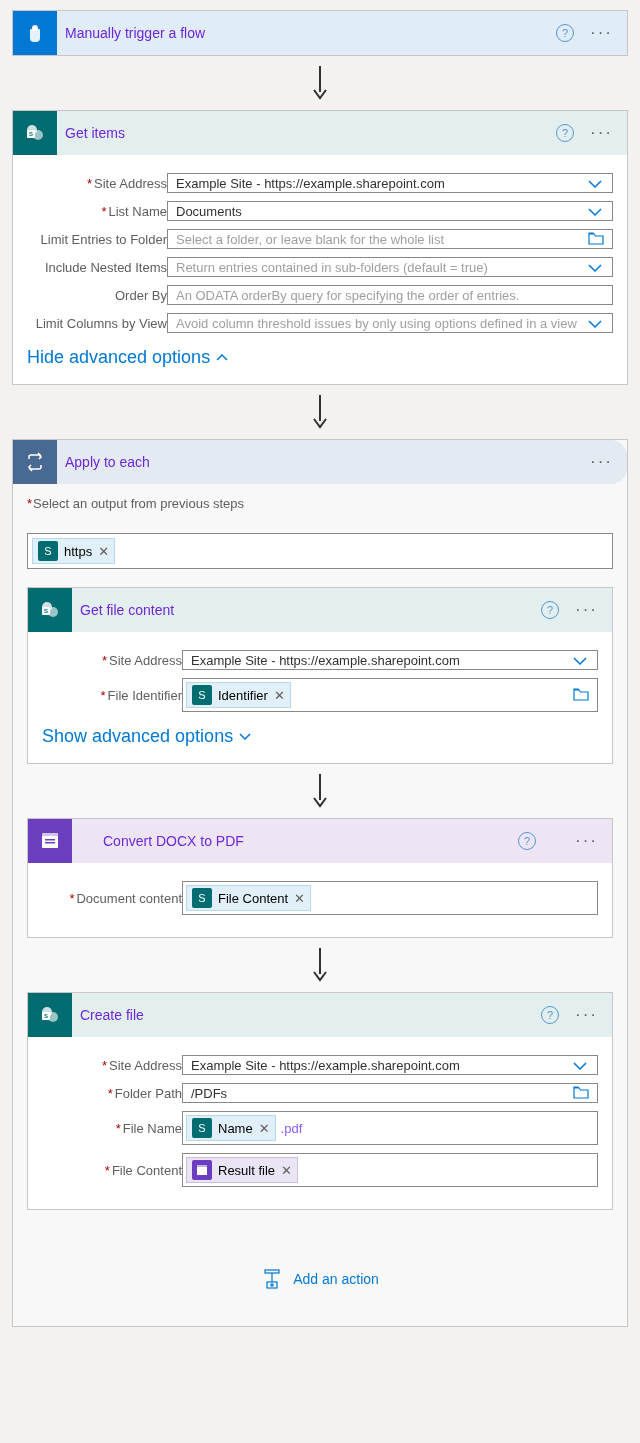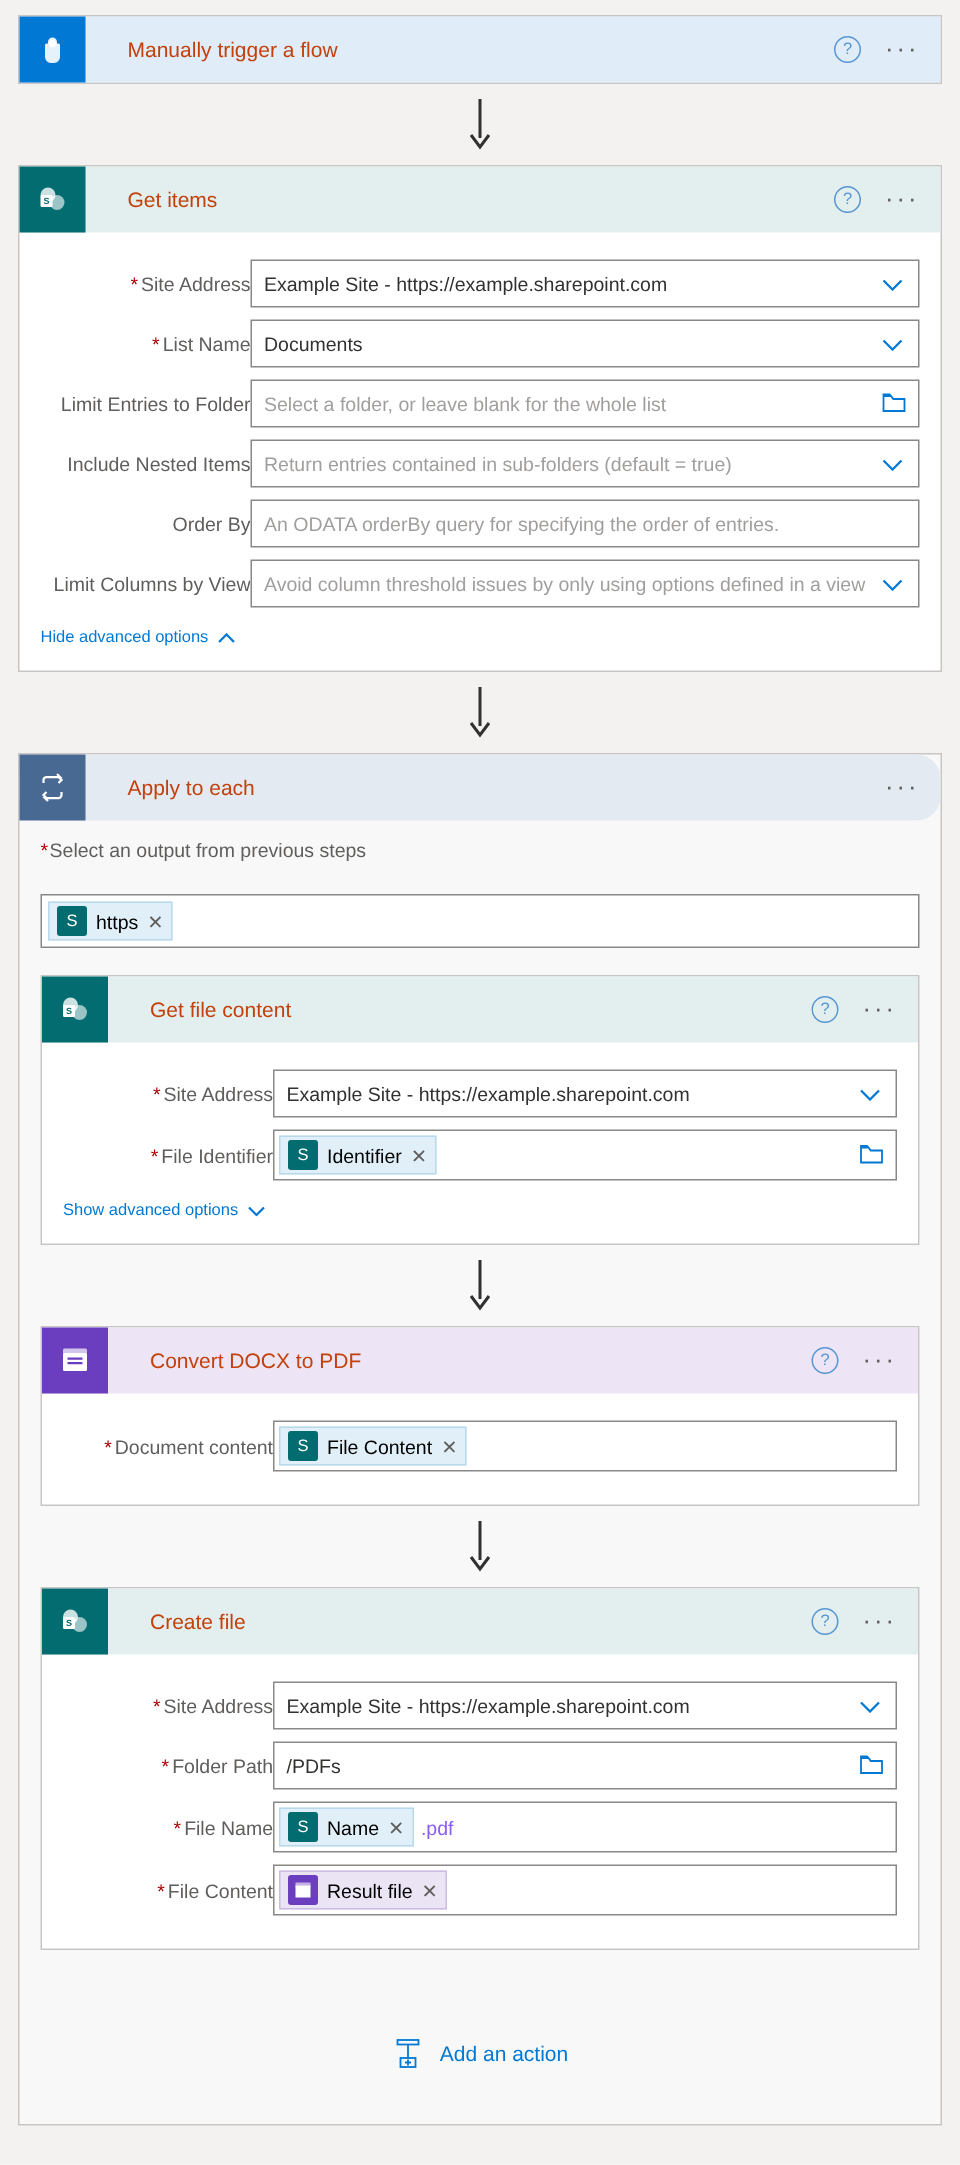--- a/index.html
+++ b/index.html
@@ -1,42 +1,42 @@
 <!DOCTYPE html>
 <html><head>
 <meta charset="utf-8">
 <style>
 * { box-sizing: border-box; margin: 0; padding: 0; font-family: 'Segoe UI', -apple-system, sans-serif; }
 body { background: #f3f2f1; width: 640px; padding: 10px 12px; }
 .card { border: 1px solid #c8c6c4; background: #fff; }
 .card-header { display: flex; align-items: center; height: 44px; padding-right: 10px; }
 .card-icon { width: 44px; height: 44px; display: flex; align-items: center; justify-content: center; color: #fff; flex-shrink: 0; }
-.card-title { flex: 1; padding: 0 28px; font-size: 14px; color: #c2410c; }
+.card-title { flex: 1; padding: 0 8px; font-size: 14px; color: #6d28d9; }
 .help-icon { width: 18px; height: 18px; border: 1px solid #5696d4; border-radius: 50%; color: #5696d4; font-size: 11px; display: flex; align-items: center; justify-content: center; margin-right: 12px; cursor: pointer; }
 .more-icon { color: #605e5c; font-size: 17px; letter-spacing: 2px; cursor: pointer; padding: 0 4px; }
 .card-body { padding: 10px 14px 14px; }
 .field-row { display: flex; align-items: center; margin: 8px 0; text-align: right; }
 .field-label { width: 140px; font-size: 13px; color: #605e5c; flex-shrink: 0; }
 .req { color: #a80000; margin-right: 2px; }
-.field-input { flex: 1; border: 1px solid #8a8886; height: 32px; display: flex; align-items: center; padding: 0 8px; font-size: 13px; color: #323130; background: #fff; position: relative; }
+.field-input { flex: 1; border: 1px solid #8a8886; height: 20px; display: flex; align-items: center; padding: 0 8px; font-size: 13px; color: #323130; background: #fff; position: relative; }
 .field-input.placeholder { color: #a19f9d; }
 .chevron { position: absolute; right: 10px; color: #0078d4; }
 .folder-icon-r { position: absolute; right: 8px; color: #0078d4; }
-.toggle-link { color: #0078d4; font-size: 11px; display: inline-flex; align-items: center; gap: 6px; cursor: pointer; padding: 6px 0 2px; }
+.toggle-link { color: #0078d4; font-size: 18px; display: inline-flex; align-items: center; gap: 6px; cursor: pointer; padding: 6px 0 2px; }
 .arrow-down { display: flex; justify-content: center; padding: 10px 0; }
 .arrow-down svg { width: 18px; height: 34px; }
 .token { display: inline-flex; align-items: center; background: #e1f0f8; border: 1px solid #b8d9ed; height: 26px; padding: 0 5px; font-size: 13px; margin: 1px; }
 .token.purple { background: #eae4f4; border-color: #cbbce4; }
 .token-icon { width: 20px; height: 20px; display: flex; align-items: center; justify-content: center; margin-right: 6px; border-radius: 2px; flex-shrink: 0; }
 .token-icon.sp { background: #036c70; color: #fff; font-size: 11px; }
 .token-icon.wp { background: #6a3ebf; color: #fff; }
 .token-x { margin-left: 6px; color: #605e5c; cursor: pointer; font-size: 13px; }
 .bg-trigger { background: #e0ecf8; }
 .bg-sp { background: #e3eeee; }
-.bg-wp { background: #ede5f5; }
+.bg-wp { background: #ede5f5; gap: 23px; }
 .bg-apply { background: #e3eaf1; border-radius: 16px; }
 .ic-trigger { background: #0078d4; }
 .ic-sp { background: #036c70; }
 .ic-wp { background: #6a3ebf; }
 .ic-apply { background: #486991; }
 .apply-wrap { border: 1px solid #c8c6c4; background: #f8f8f8; }
 .apply-body { padding: 12px 14px 18px; }
 .apply-label { font-size: 13px; color: #605e5c; margin-bottom: 22px; }
 .apply-label .req { margin-right: 1px; }
 .token-box { border: 1px solid #8a8886; background: #fff; padding: 3px; min-height: 34px; display: flex; align-items: center; flex-wrap: wrap; }

